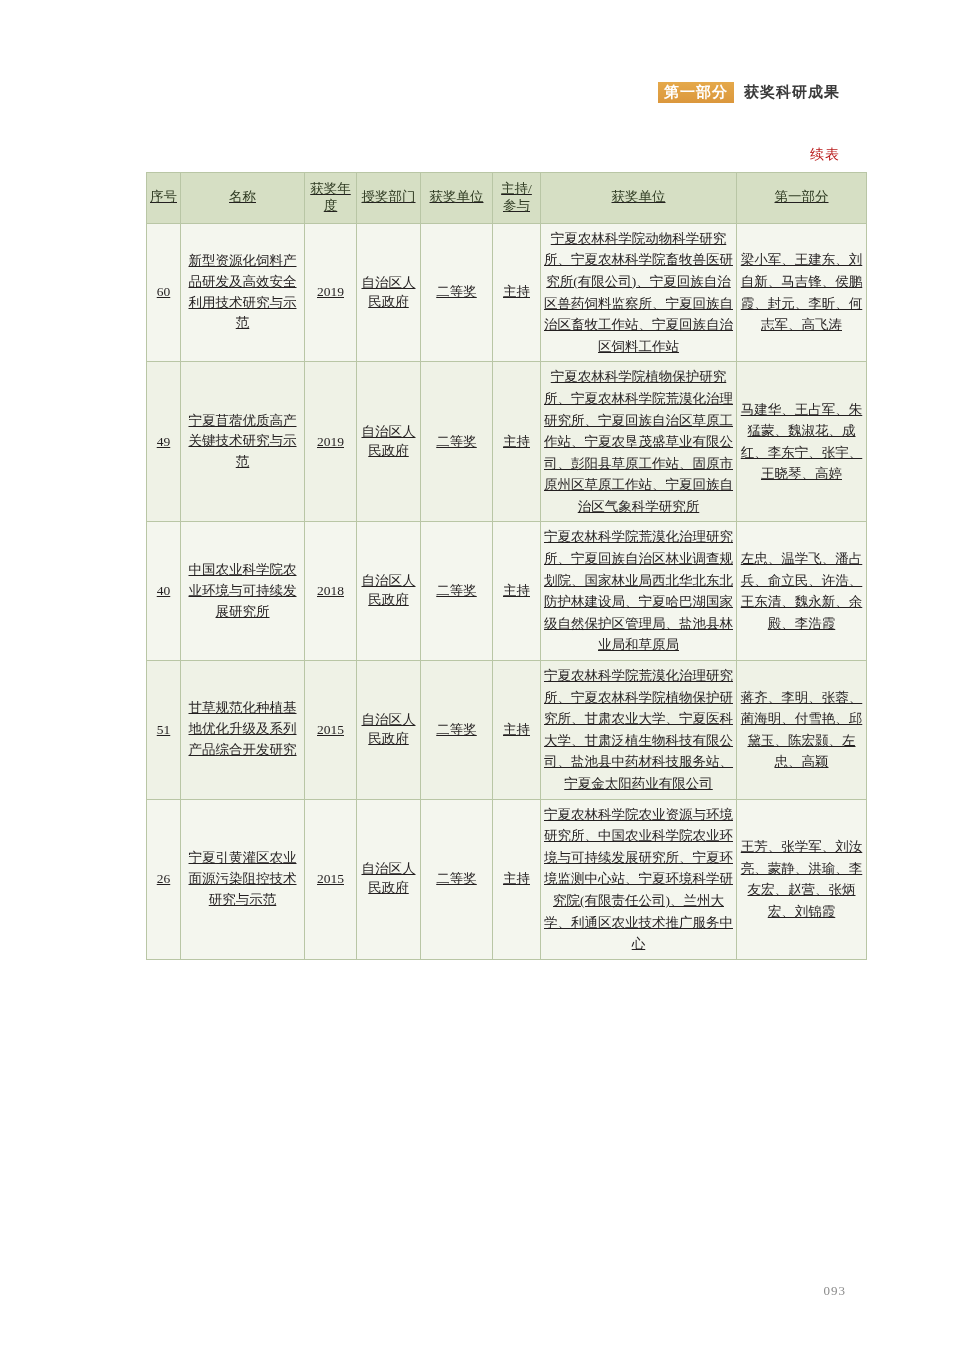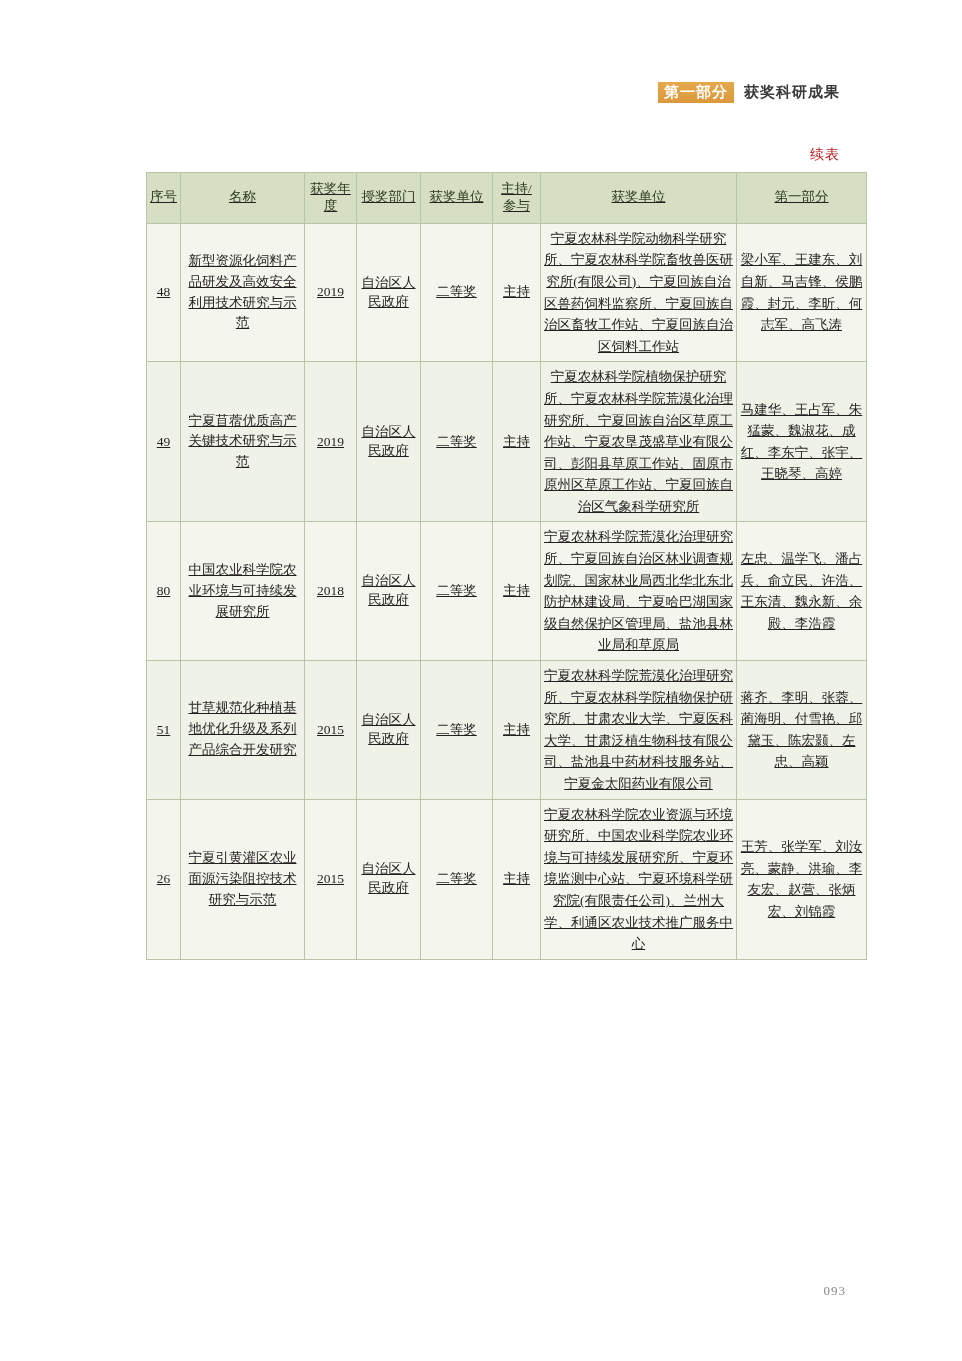--- a/index.html
+++ b/index.html
@@ -145,41 +145,41 @@
           <th>获奖年度</th>
           <th>授奖部门</th>
           <th>获奖单位</th>
           <th>主持/参与</th>
           <th>获奖单位</th>
           <th>第一部分</th>
         </tr>
       </thead>
       <tbody>
         <tr>
-          <td>48</td>
+          <td>60</td>
           <td class="cell-name">新型资源化饲料产品研发及高效安全利用技术研究与示范</td>
           <td>2019</td>
           <td class="cell-dept">自治区人民政府</td>
           <td>二等奖</td>
           <td>主持</td>
           <td class="cell-units">宁夏农林科学院动物科学研究所、宁夏农林科学院畜牧兽医研究所(有限公司)、宁夏回族自治区兽药饲料监察所、宁夏回族自治区畜牧工作站、宁夏回族自治区饲料工作站</td>
           <td class="cell-people">梁小军、王建东、刘自新、马吉锋、侯鹏霞、封元、李昕、何志军、高飞涛</td>
         </tr>
         <tr>
           <td>49</td>
           <td class="cell-name">宁夏苜蓿优质高产关键技术研究与示范</td>
           <td>2019</td>
           <td class="cell-dept">自治区人民政府</td>
           <td>二等奖</td>
           <td>主持</td>
           <td class="cell-units">宁夏农林科学院植物保护研究所、宁夏农林科学院荒漠化治理研究所、宁夏回族自治区草原工作站、宁夏农垦茂盛草业有限公司、彭阳县草原工作站、固原市原州区草原工作站、宁夏回族自治区气象科学研究所</td>
           <td class="cell-people">马建华、王占军、朱猛蒙、魏淑花、成红、李东宁、张宇、王晓琴、高婷</td>
         </tr>
         <tr>
-          <td>80</td>
+          <td>40</td>
           <td class="cell-name">中国农业科学院农业环境与可持续发展研究所</td>
           <td>2018</td>
           <td class="cell-dept">自治区人民政府</td>
           <td>二等奖</td>
           <td>主持</td>
           <td class="cell-units">宁夏农林科学院荒漠化治理研究所、宁夏回族自治区林业调查规划院、国家林业局西北华北东北防护林建设局、宁夏哈巴湖国家级自然保护区管理局、盐池县林业局和草原局</td>
           <td class="cell-people">左忠、温学飞、潘占兵、俞立民、许浩、王东清、魏永新、余殿、李浩霞</td>
         </tr>
         <tr>
           <td>51</td>

